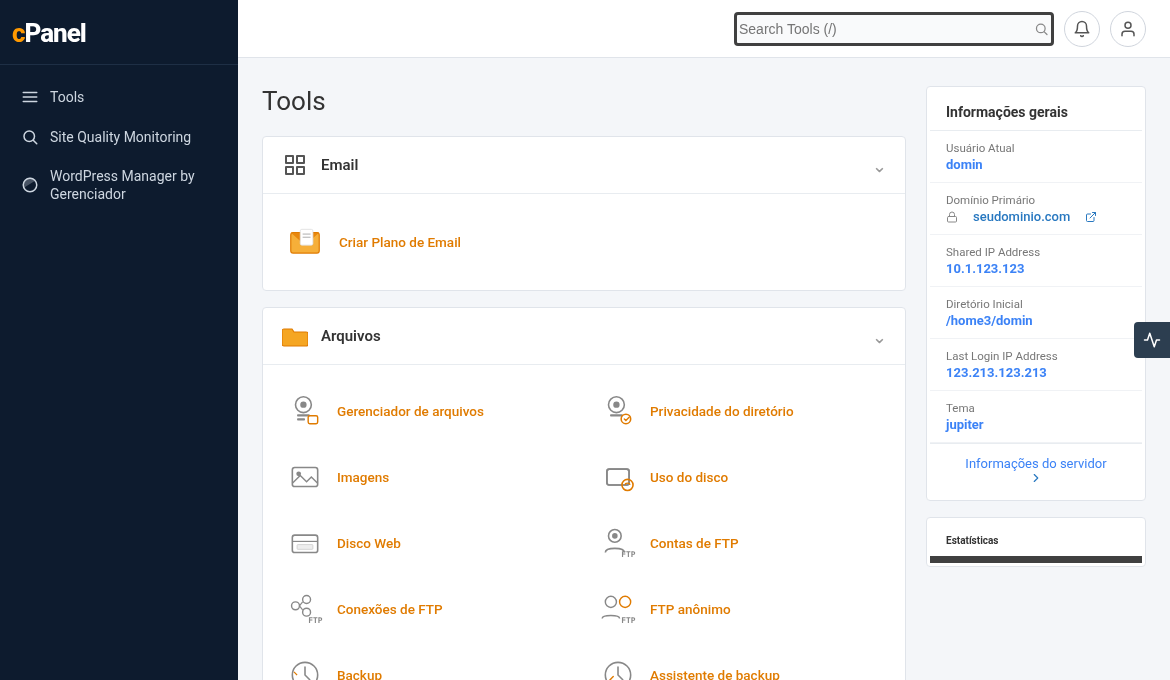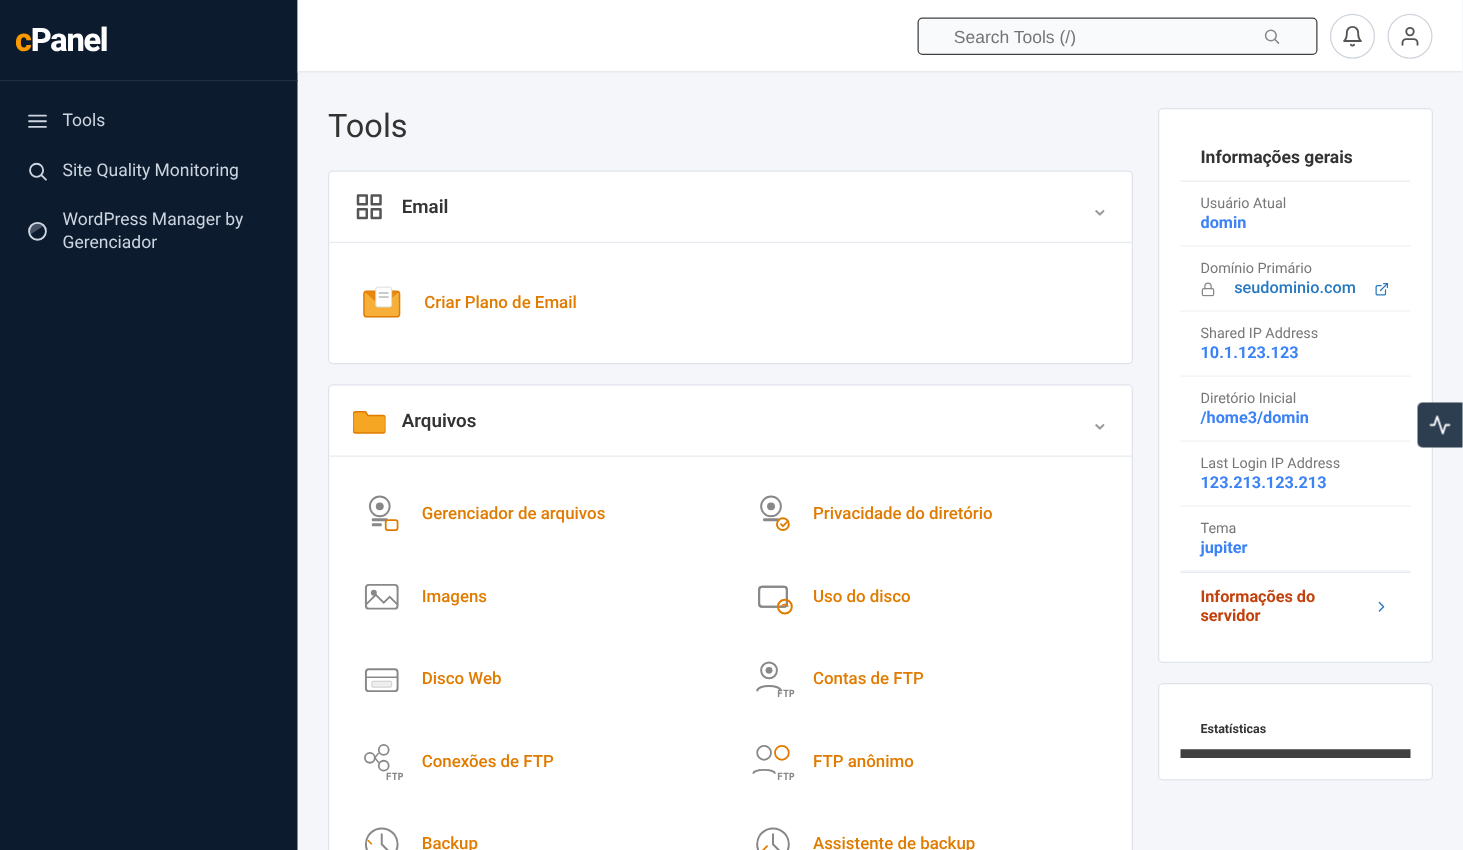--- a/index.html
+++ b/index.html
@@ -55,23 +55,23 @@
       display: flex;
       align-items: center;
       justify-content: flex-end;
       padding: 0 24px;
       height: 58px;
       gap: 10px;
     }
     .search-container {
       display: flex;
       align-items: center;
-      border: 1px solid #404040;
+      border: 3px solid #404040;
       border-radius: 4px;
-      padding: 6px 28px;
+      padding: 6px 2px;
       gap: 8px;
       width: 320px;
       background: #f9fafb;
     }
     .search-container input {
       border: none;
       background: transparent;
       outline: none;
       font-size: 14px;
       color: #555;
@@ -192,21 +192,21 @@
       width: 220px;
       min-width: 220px;
       display: flex;
       flex-direction: column;
       gap: 0;
     }
     .info-card {
       background: #fff;
       border: 1px solid #e0e4ea;
       border-radius: 4px;
-      padding: 17px;
+      padding: 3px;
       margin-bottom: 16px;
     }
     .info-card-title {
       font-size: 14px;
       font-weight: 700;
       color: #333;
       padding: 14px 16px 10px;
       border-bottom: 1px solid #e8ecf0;
     }
     .info-row {
@@ -232,25 +232,26 @@
       display: flex;
       align-items: center;
       gap: 15px;
       cursor: pointer;
     }
     .info-server-link {
       display: flex;
       align-items: center;
       justify-content: space-between;
       padding: 12px 16px;
-      color: #c2410c;
+      color: #3b82f6;
       font-size: 13px;
-      font-weight: 700;
+      font-weight: 400;
       cursor: pointer;
       border-top: 1px solid #e8ecf0;
+      flex-direction: column;
     }
     .stats-title {
       font-size: 10px;
       font-weight: 700;
       color: #333;
       padding: 14px 16px 10px;
       border-bottom: 7px solid #404040;
     }
 
     

